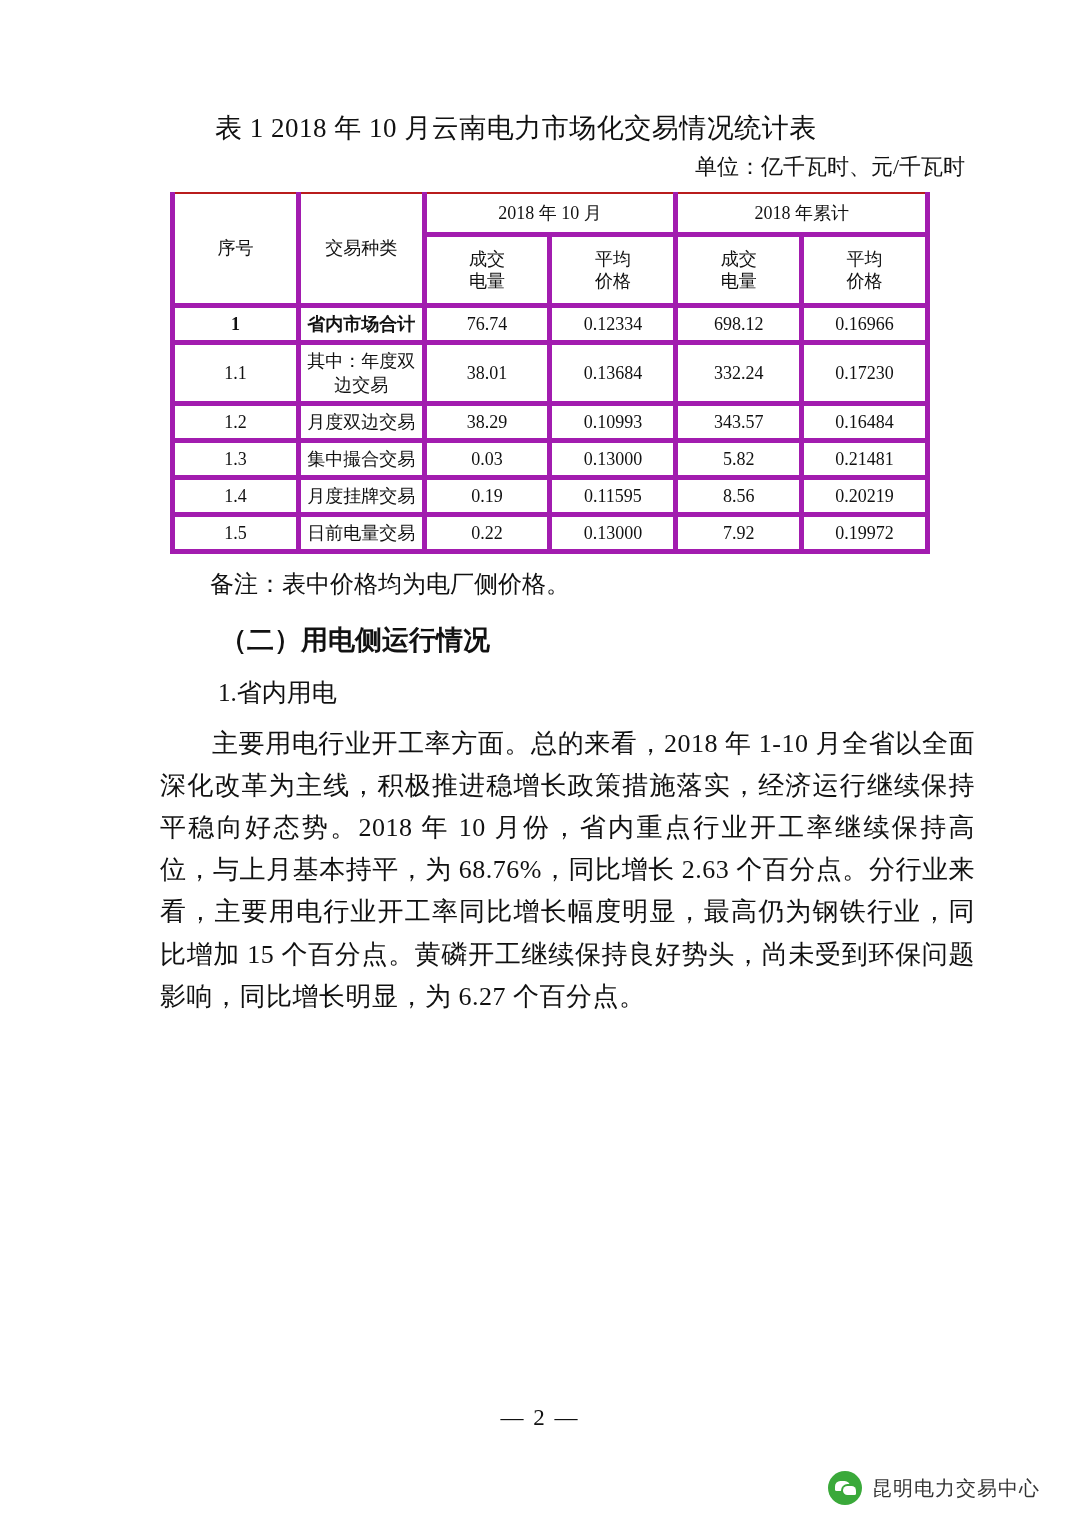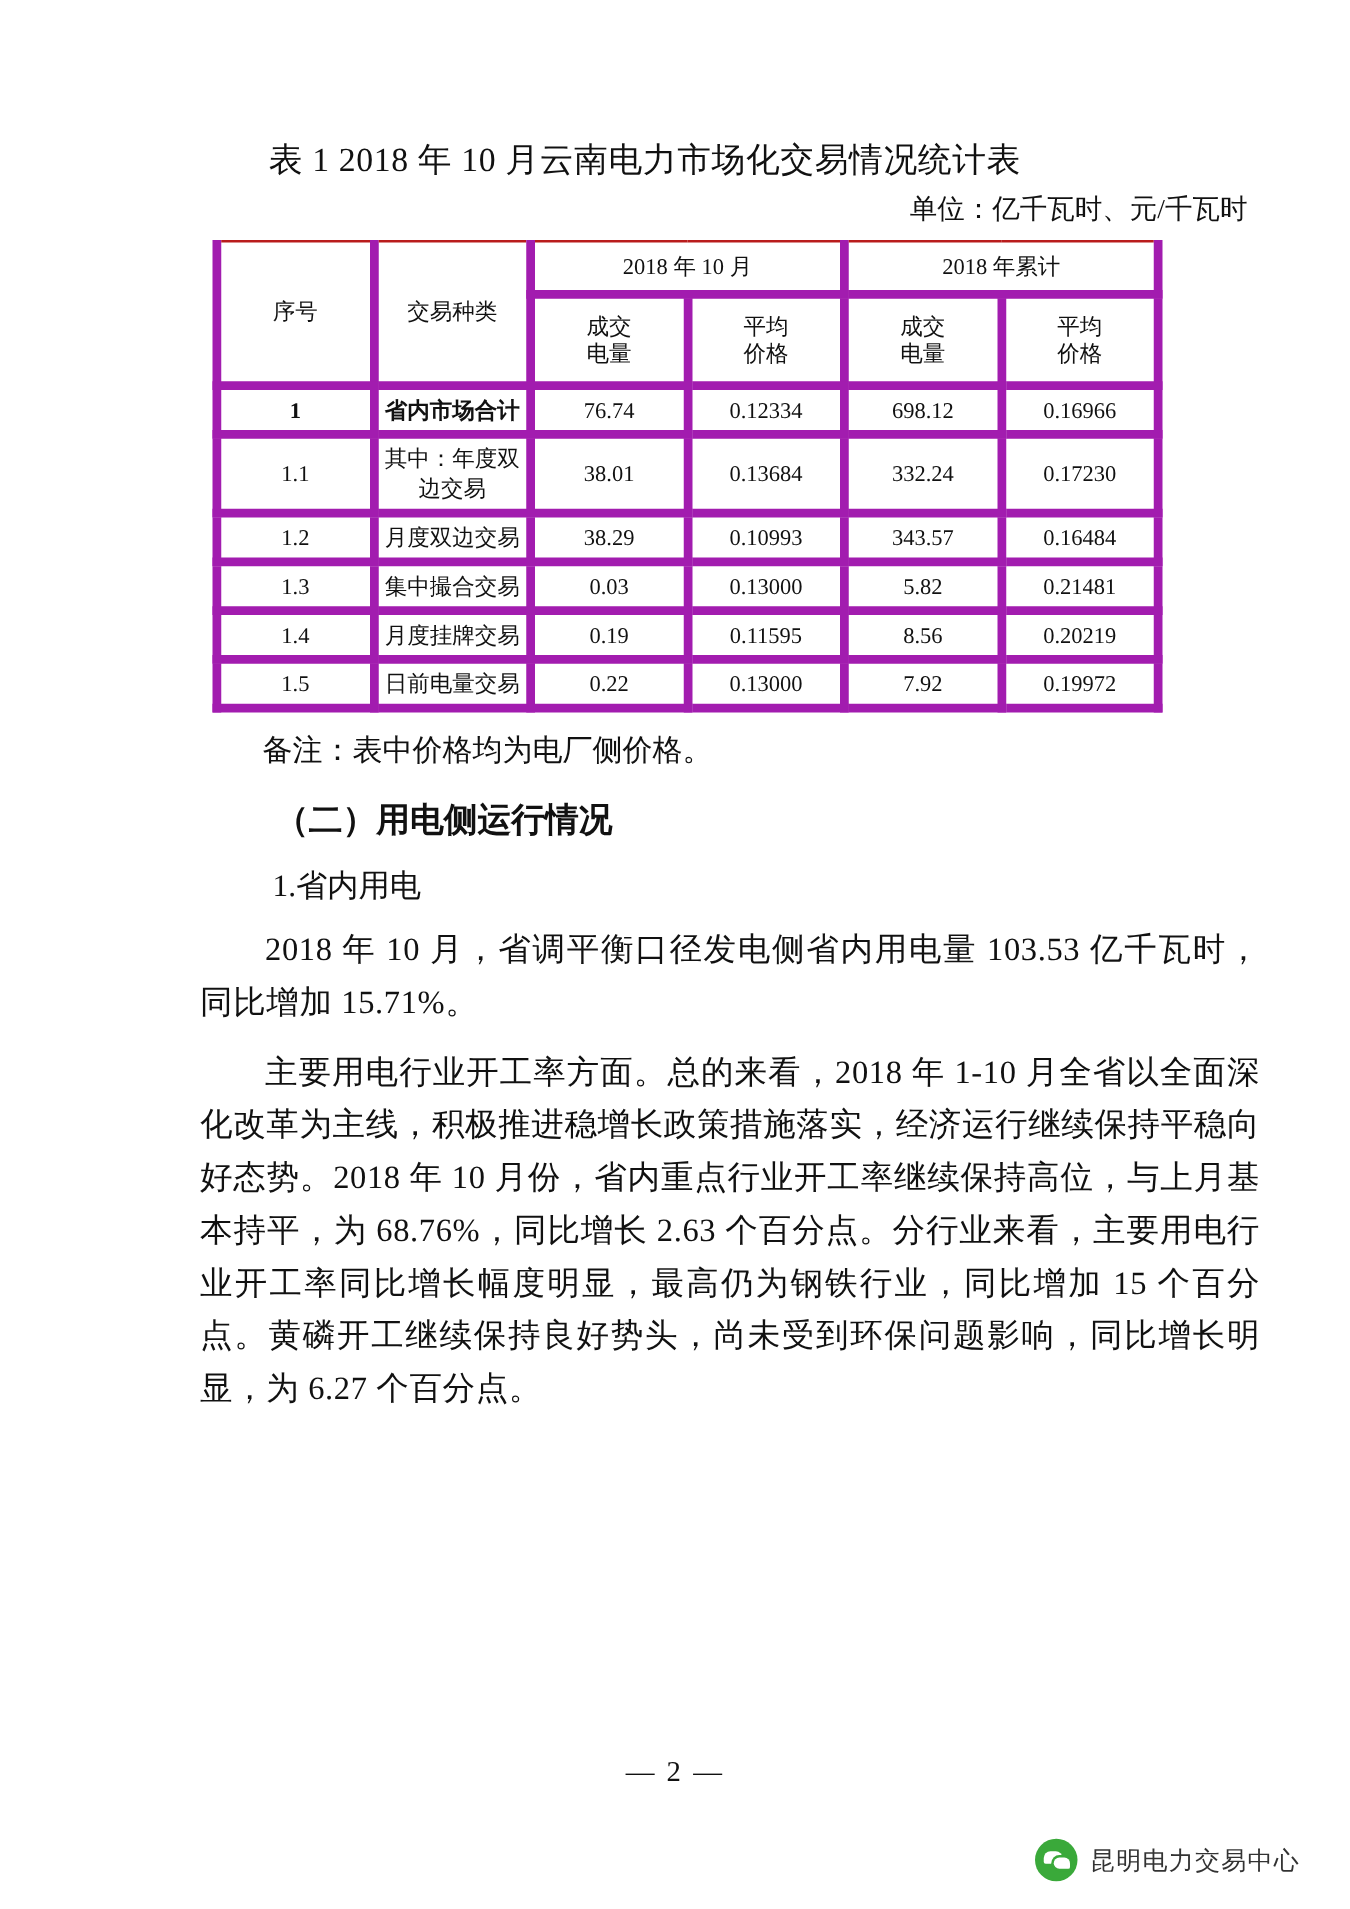--- a/index.html
+++ b/index.html
@@ -14,21 +14,21 @@
     font-family: "Liberation Serif", "DejaVu Serif", serif;
     color: #111111;
     overflow: hidden;
   }
   .page {
     position: absolute;
     left: 0; top: 0;
     width: 1080px;
     height: 1527px;
     box-sizing: border-box;
-    padding: 110px 72px 40px 160px;
+    padding: 110px 105px 40px 160px;
   }
   .table-title {
     font-size: 27px;
     letter-spacing: 0.5px;
     text-align: left;
     margin: 0 0 6px 55px;
     white-space: nowrap;
   }
   .table-unit {
     font-size: 22px;
@@ -37,21 +37,21 @@
     white-space: nowrap;
   }
   table.stat {
     border-collapse: collapse;
     width: 760px;
     margin: 0 0 0 10px;
     font-family: "Liberation Serif", serif;
     table-layout: fixed;
   }
   table.stat td, table.stat th {
-    border: 7px solid #a21caf;
+    border: 5px solid #a21caf;
     text-align: center;
     vertical-align: middle;
     font-size: 18px;
     padding: 4px 2px;
     font-weight: normal;
   }
   table.stat .topline td, table.stat .topline th {
     border-top: 2px solid #b91c1c;
   }
   .hdr-group {
@@ -237,21 +237,20 @@
         <td class="num">0.19972</td>
       </tr>
     </tbody>
   </table>
 
   <div class="note">备注：表中价格均为电厂侧价格。</div>
 
   <div class="h2">（二）用电侧运行情况</div>
   <div class="h3">1.省内用电</div>
 
-  <p class="body">2018 年 10 月，省调平衡口径发电侧省内用电量 103.53 亿千瓦时，同比增加 15.71%。</p>
 
   <p class="body">
     <b>主要用电行业开工率方面。</b><span>总的来看，2018 年 1-10 月全省以全面深化改革为主线，积极推进稳增长政策措施落实，经济运行继续保持平稳向好态势。2018 年 10 月份，省内重点行业开工率继续保持高位，与上月基本持平，为 68.76%，同比增长 2.63 个百分点。分行业来看，主要用电行业开工率同比增长幅度明显，最高仍为钢铁行业，同比增加 15 个百分点。黄磷开工继续保持良好势头，尚未受到环保问题影响，同比增长明显，为 6.27 个百分点。</span>
   </p>
 
   <div class="footer-page">— 2 —</div>
 
   <div class="wechat">
     <span class="wechat-badge"></span>
     <span class="wechat-text">昆明电力交易中心</span>

